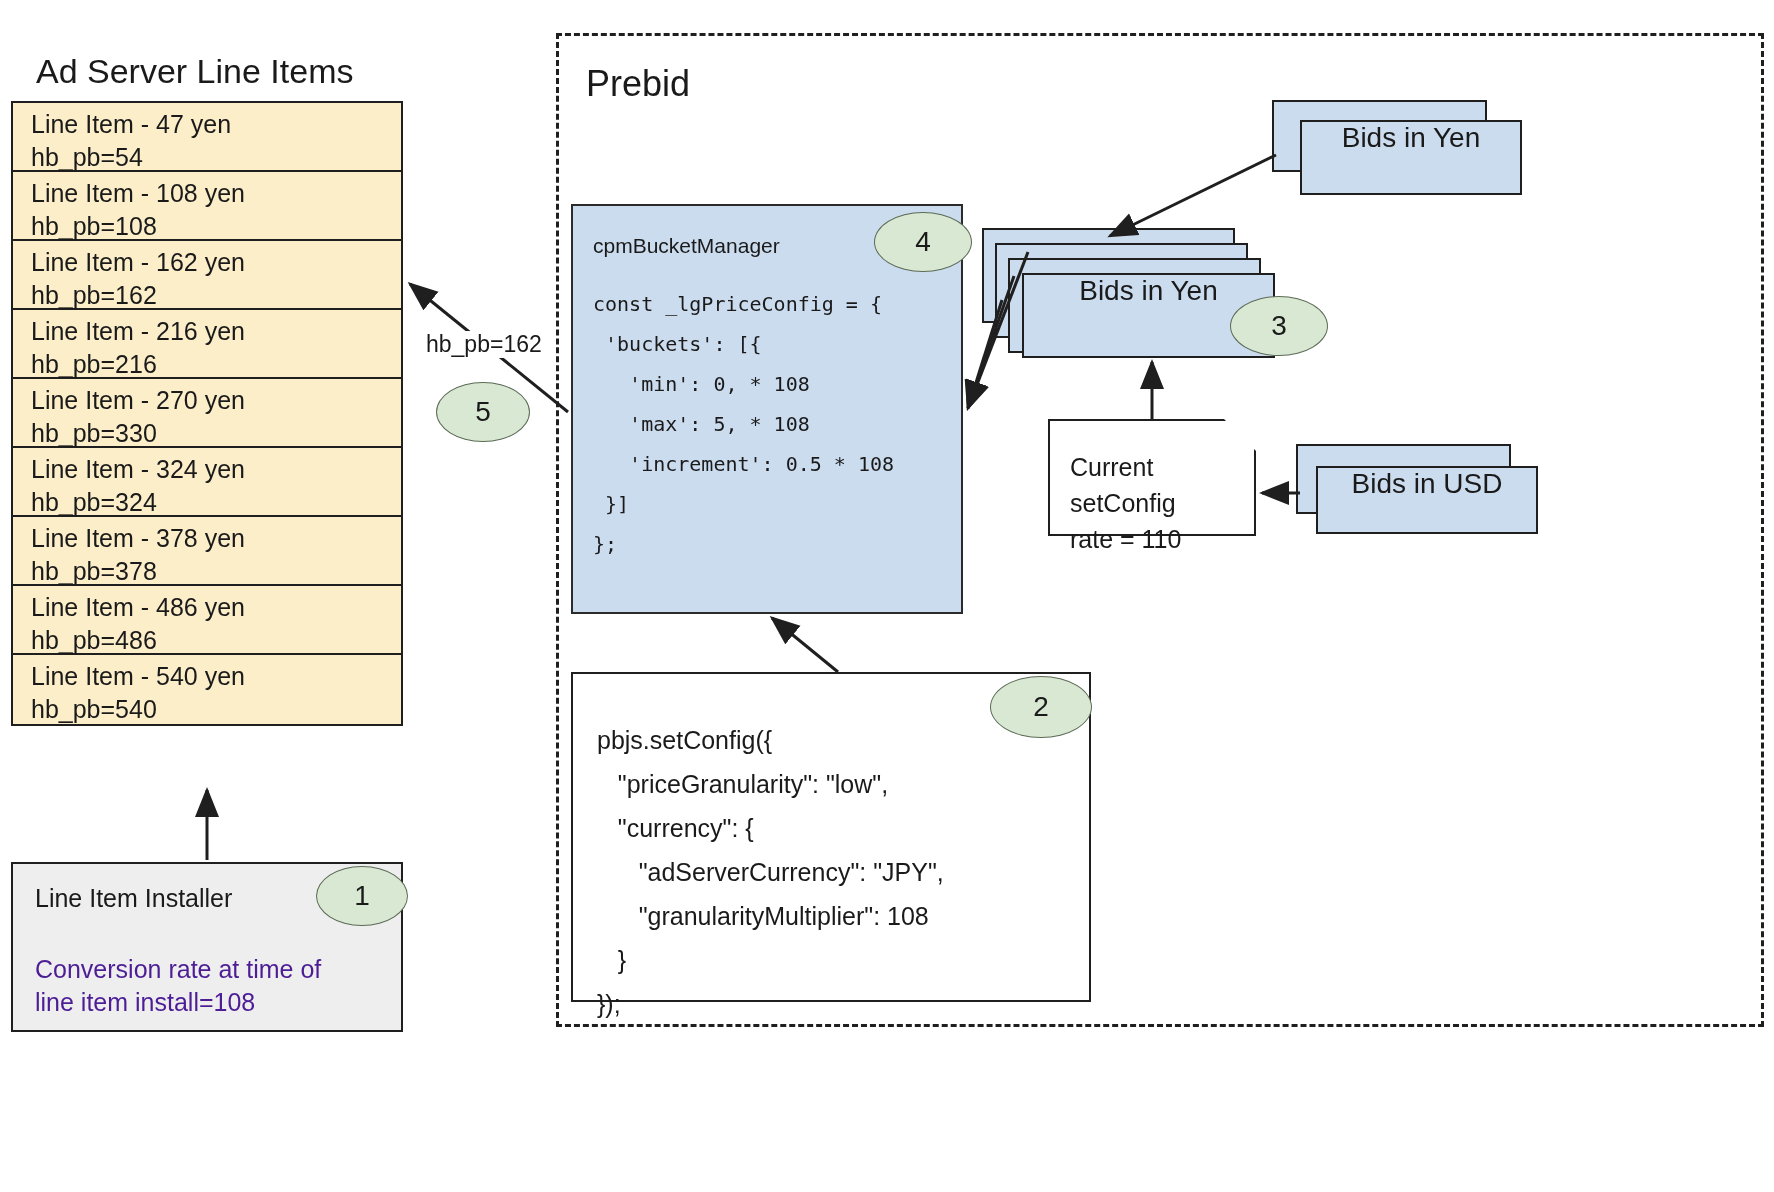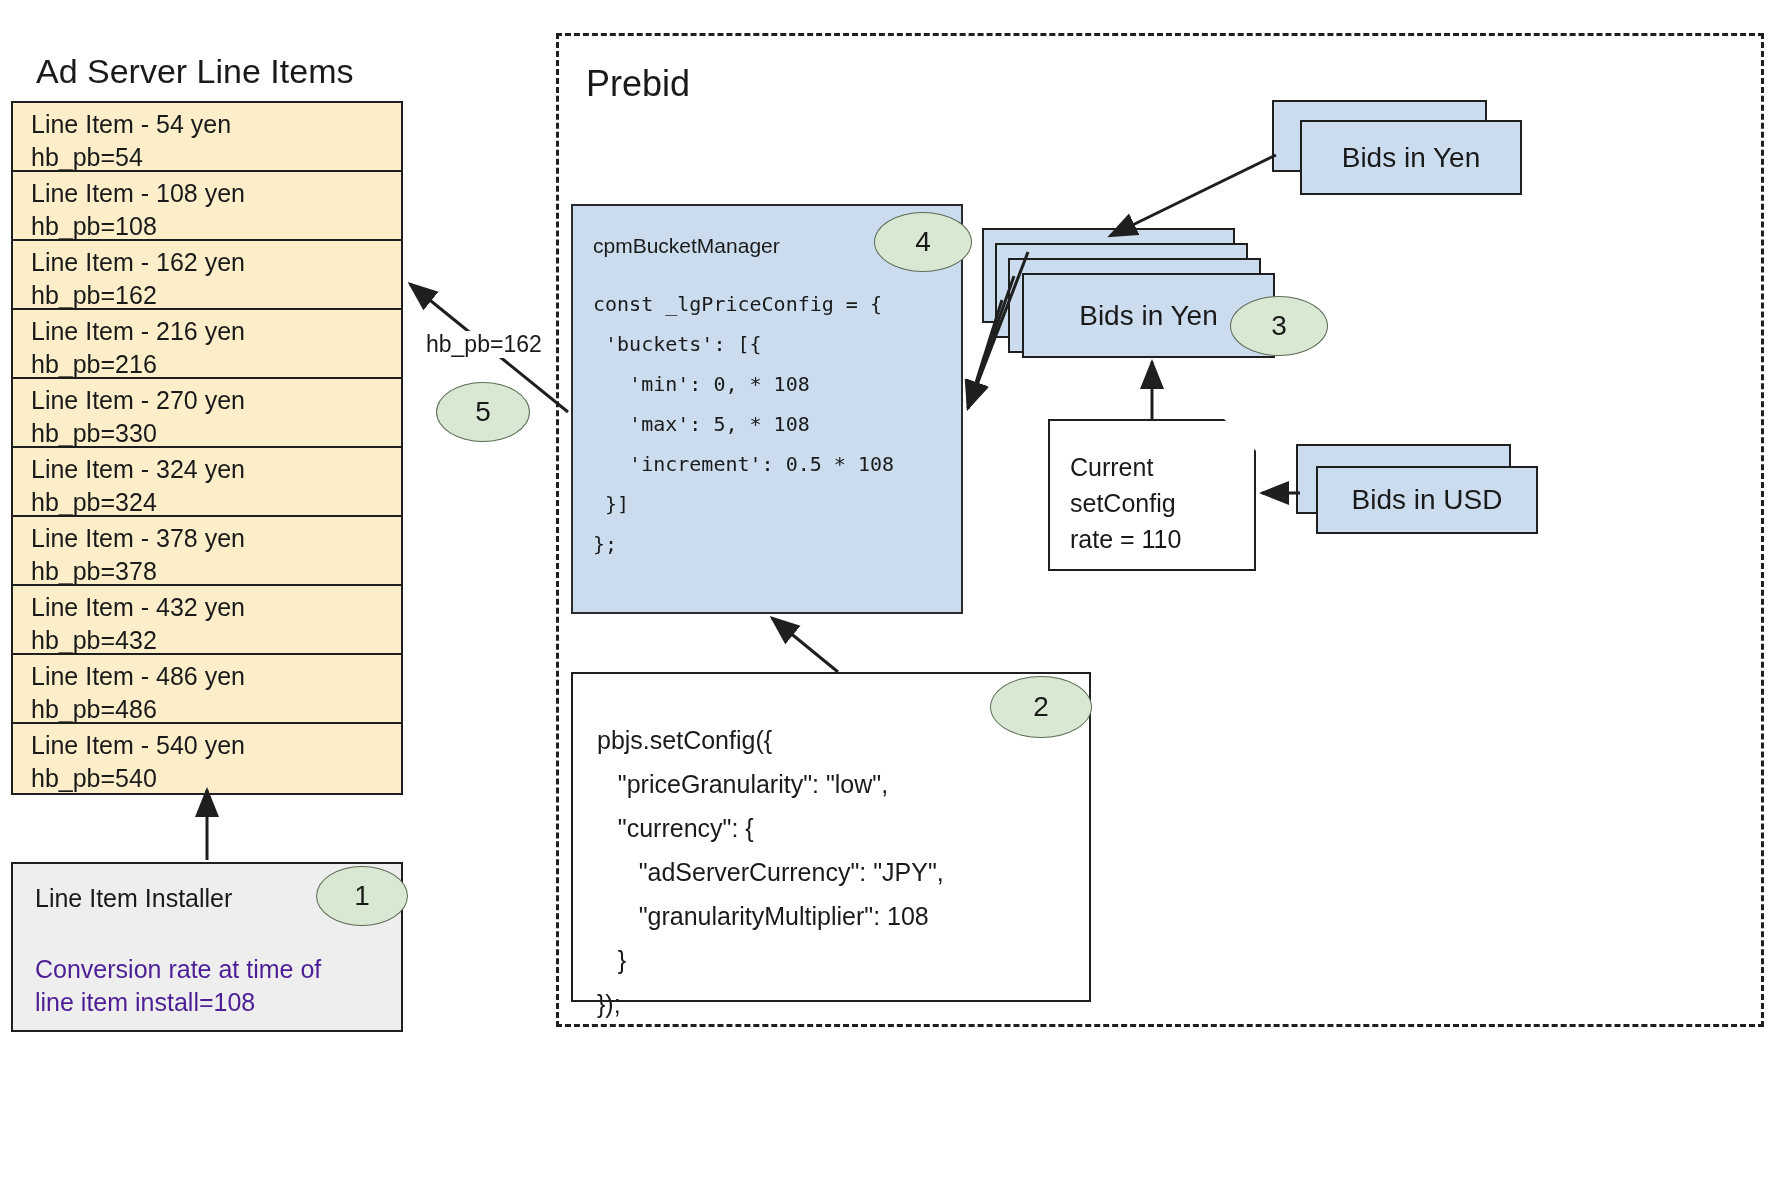--- a/index.html
+++ b/index.html
@@ -128,21 +128,20 @@
   
   .card-stack { position: absolute; }
   .stack-card {
     position: absolute;
     background: #ccdcef;
     border: 2px solid #1f1f1f;
     box-sizing: border-box;
   }
   .stack-card.front {
     display: flex;
-    align-items: center;
     justify-content: center;
   }
   .stack-card .card-label {
     font-size: 28px;
     color: #1a1a1a;
     white-space: nowrap;
   }
 
   
   #bids-in-yen-top { left: 1272px; top: 100px; width: 250px; height: 95px; }
@@ -157,21 +156,21 @@
   #bids-in-yen-mid .c3 { left: 40px; top: 45px; width: 253px; height: 85px; }
 
   
   #bids-in-usd { left: 1296px; top: 444px; width: 240px; height: 90px; }
   #bids-in-usd .c0 { left: 0px;  top: 0px;  width: 215px; height: 70px; }
   #bids-in-usd .c1 { left: 20px; top: 22px; width: 222px; height: 68px; }
 
   
   #conversion-note {
     left: 1048px; top: 419px;
-    width: 208px; height: 152px;
+    width: 208px; height: 117px;
   }
   #conversion-note .note-body {
     position: absolute;
     inset: 0;
     background: #ffffff;
     border: 2px solid #1f1f1f;
     box-sizing: border-box;
     clip-path: polygon(0 0, calc(100% - 32px) 0, 100% 32px, 100% 100%, 0 100%);
   }
   #conversion-note .note-text {
@@ -220,21 +219,21 @@
 </style>
 </head>
 <body>
 
 <div id="stage">
 
   <div class="abs" id="ad-server-title">Ad Server Line Items</div>
 
   <div class="abs" id="line-item-list">
     <div class="line-item-row">
-      <div class="li-name">Line Item - 54 yen</div>
+      <div class="li-name">Line Item - 47 yen</div>
       <div class="li-key">hb_pb=54</div>
     </div>
     <div class="line-item-row">
       <div class="li-name">Line Item - 108 yen</div>
       <div class="li-key">hb_pb=108</div>
     </div>
     <div class="line-item-row">
       <div class="li-name">Line Item - 162 yen</div>
       <div class="li-key">hb_pb=162</div>
     </div>
@@ -246,24 +245,20 @@
       <div class="li-name">Line Item - 270 yen</div>
       <div class="li-key">hb_pb=330</div>
     </div>
     <div class="line-item-row">
       <div class="li-name">Line Item - 324 yen</div>
       <div class="li-key">hb_pb=324</div>
     </div>
     <div class="line-item-row">
       <div class="li-name">Line Item - 378 yen</div>
       <div class="li-key">hb_pb=378</div>
-    </div>
-    <div class="line-item-row">
-      <div class="li-name">Line Item - 432 yen</div>
-      <div class="li-key">hb_pb=432</div>
     </div>
     <div class="line-item-row">
       <div class="li-name">Line Item - 486 yen</div>
       <div class="li-key">hb_pb=486</div>
     </div>
     <div class="line-item-row">
       <div class="li-name">Line Item - 540 yen</div>
       <div class="li-key">hb_pb=540</div>
     </div>
   </div>

